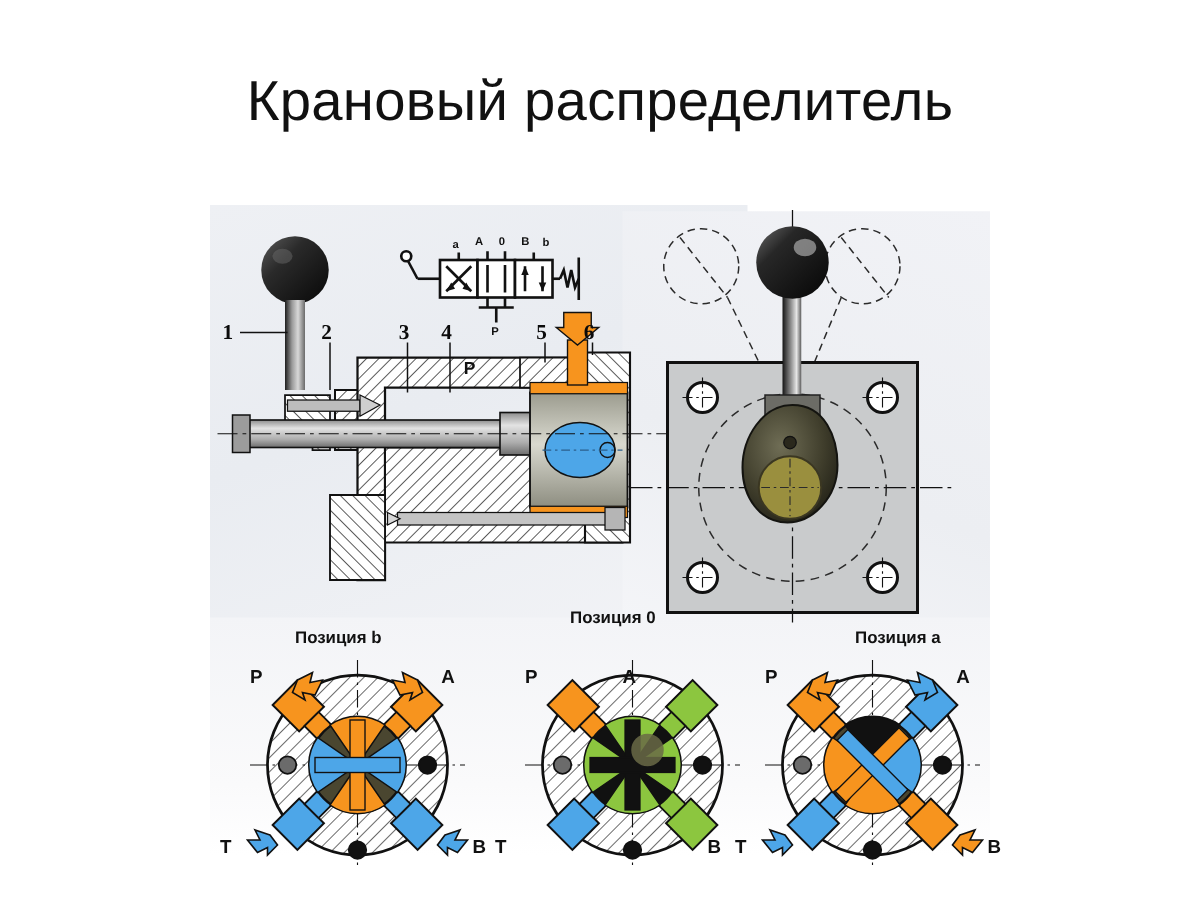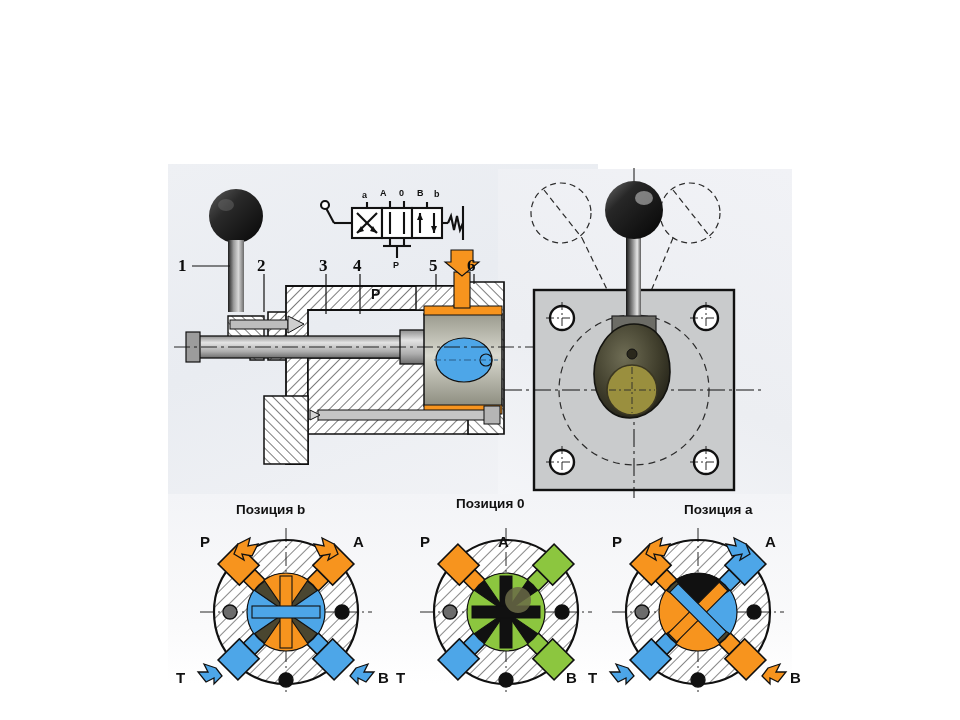--- a/index.html
+++ b/index.html
@@ -65,20 +65,21 @@
   .pmark{
     position:absolute;font-size:14px;font-weight:700;color:#111;
     font-family:"Liberation Sans", sans-serif;
   }
 </style>
 </head>
 <body>
 
 <div id="slide">
 
+  <div id="title">Крановый распределитель</div>
 
   <div id="figure">
 
     <div class="scan-bg"></div>
     <div class="scan-bg2"></div>
     <div class="scan-bg3"></div>
 
     <svg class="layer" width="430" height="340" viewBox="0 0 430 340">
       <defs>
         <pattern id="hatch" width="7" height="7" patternUnits="userSpaceOnUse" patternTransform="rotate(45)">
@@ -352,21 +353,21 @@
         <polygon points="148,22 136,16 138,24 128,22 134,34 144,32 142,38 152,32" fill="#F7941E" stroke="#111" stroke-width="1.3"></polygon>
         <polygon points="30,146 18,142 22,150 12,150 20,160 28,156 28,162 36,154" fill="#4DA6E8" stroke="#111" stroke-width="1.3"></polygon>
         <polygon points="170,146 182,142 178,150 188,150 180,160 172,156 172,162 164,154" fill="#4DA6E8" stroke="#111" stroke-width="1.3"></polygon>
       </g>
     </svg>
     <div class="port" style="left:32px;top:369px;">P</div>
     <div class="port" style="left:185px;top:369px;">A</div>
     <div class="port" style="left:8px;top:505px;">T</div>
     <div class="port" style="left:210px;top:505px;">B</div>
 
-    <div class="poslabel" style="left:288px;top:332px;">Позиция 0</div>
+    <div class="poslabel" style="left:288px;top:322px;">Позиция 0</div>
     <svg class="layer" width="200" height="175" viewBox="0 0 200 175" style="left:238px;top:358px;">
       <defs>
         <pattern id="ph2" width="8" height="8" patternUnits="userSpaceOnUse" patternTransform="rotate(45)">
           <rect width="8" height="8" fill="#fff"></rect>
           <line x1="0" y1="0" x2="0" y2="8" stroke="#111" stroke-width="1"></line>
         </pattern>
       </defs>
       <circle cx="100" cy="90" r="72" fill="url(#ph2)" stroke="#111" stroke-width="2.2"></circle>
       <line x1="14" y1="90" x2="186" y2="90" stroke="#111" stroke-width=".9" stroke-dasharray="14 4 2 4"></line>
       <line x1="100" y1="6" x2="100" y2="174" stroke="#111" stroke-width=".9" stroke-dasharray="14 4 2 4"></line>

